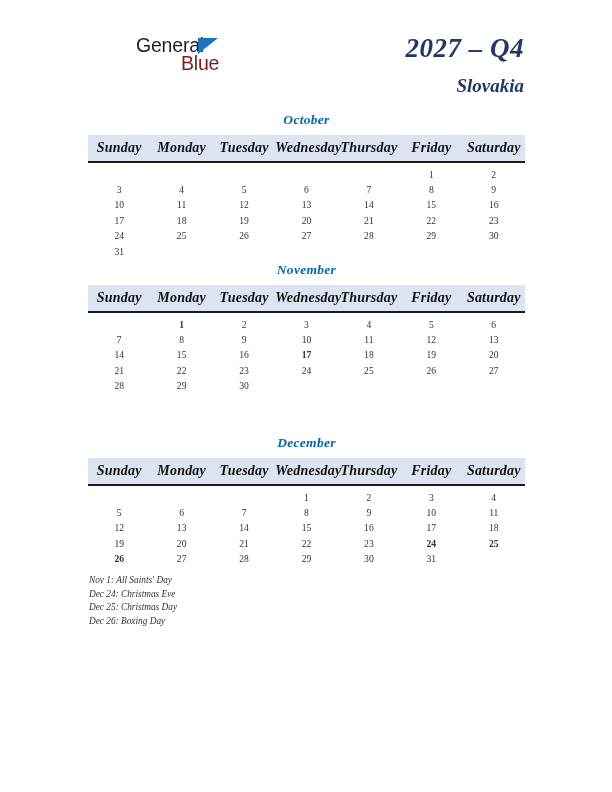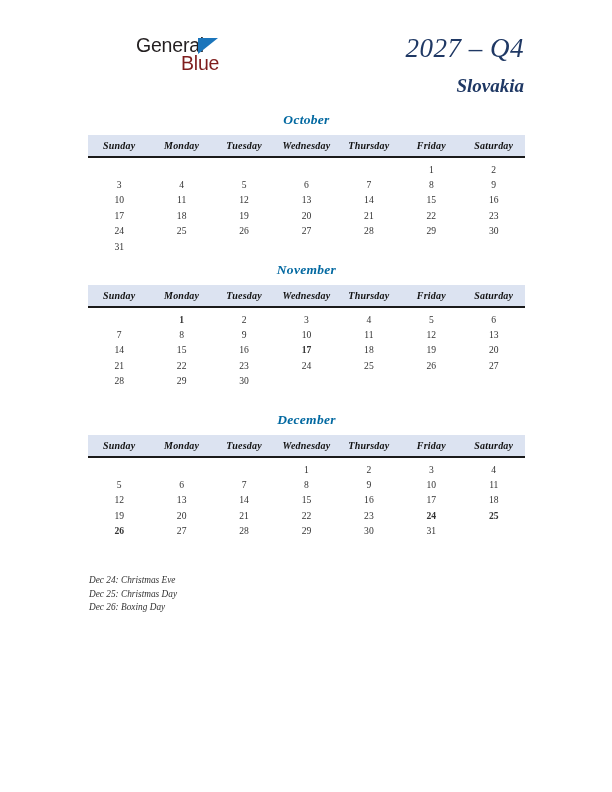--- a/index.html
+++ b/index.html
@@ -66,21 +66,21 @@
   .title-block {
     position: absolute;
     right: 88px;
     top: 34px;
     text-align: right;
     color: #1f3864;
   }
   .title-main {
     font-family: "Liberation Serif", "DejaVu Serif", serif;
     font-style: italic;
-    font-weight: normal;
+    font-weight: bold;
     font-size: 27px;
     line-height: 1.05;
     letter-spacing: 0.5px;
   }
   .title-sub {
     font-family: "Liberation Serif", "DejaVu Serif", serif;
     font-style: italic;
     font-weight: bold;
     font-size: 19px;
     line-height: 1.3;
@@ -88,21 +88,21 @@
   }
 
   
   .month-block {
     position: absolute;
     left: 88px;
     width: 437px;
   }
   #month-0 { top: 113px; }
   #month-1 { top: 263px; }
-  #month-2 { top: 413px; }
+  #month-2 { top: 436px; }
 
   .month-title {
     text-align: center;
     font-family: "Liberation Serif", "DejaVu Serif", serif;
     font-style: italic;
     font-weight: bold;
     font-size: 13.5px;
     color: #0369a1;
     line-height: 1;
     padding-bottom: 8px;
@@ -114,21 +114,21 @@
     border-collapse: collapse;
     table-layout: fixed;
   }
   table.cal thead tr {
     background: #dce3f1;
   }
   table.cal th {
     font-family: "Liberation Serif", "DejaVu Serif", serif;
     font-style: italic;
     font-weight: bold;
-    font-size: 10px;
+    font-size: 14px;
     color: #111111;
     text-align: center;
     padding: 5px 0 5px 0;
     border-bottom: 2.2px solid #1a1a1a;
     letter-spacing: 0.2px;
   }
   table.cal td {
     font-family: "Liberation Serif", "DejaVu Serif", serif;
     font-size: 9.6px;
     color: #333333;
@@ -377,16 +377,17 @@
           <td class="">29</td>
           <td class="">30</td>
           <td class="">31</td>
           <td class="empty"></td>
         </tr>
       </tbody>
   </table>
 </div>
 
 <div class="legend">
+    <div class="legend-line">Nov 1: All Saints' Day</div>
     <div class="legend-line">Dec 24: Christmas Eve</div>
     <div class="legend-line">Dec 25: Christmas Day</div>
     <div class="legend-line">Dec 26: Boxing Day</div>
   </div>
 
 </body></html>

